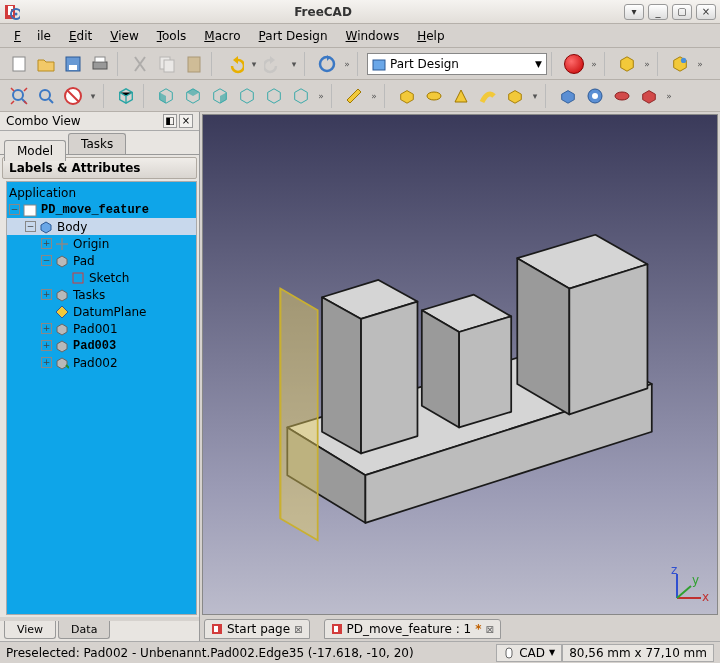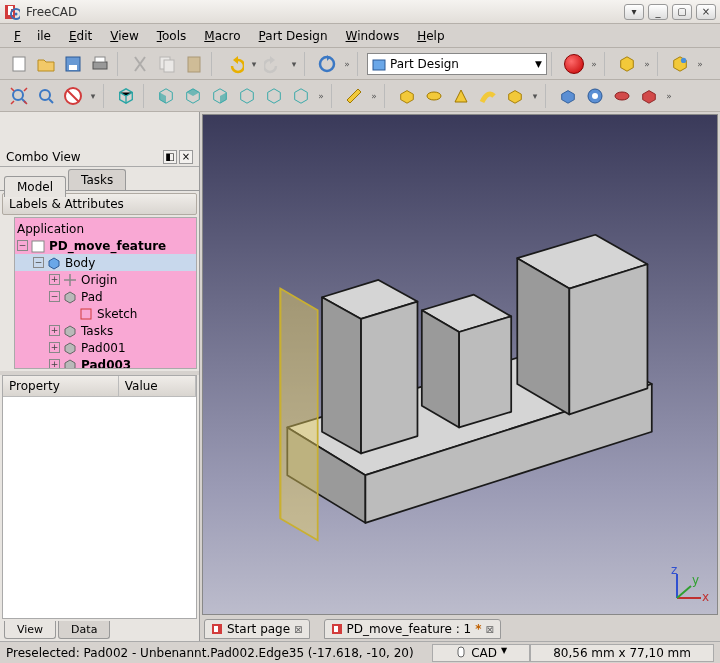--- a/index.html
+++ b/index.html
@@ -1,40 +1,40 @@
 <!DOCTYPE html>
 <html><head>
 <meta charset="utf-8">
 <style>
 * { box-sizing: border-box; margin: 0; padding: 0; font-family: "DejaVu Sans", Arial, sans-serif; font-size: 12px; }
 body { width: 720px; height: 663px; background: #d6d2ce; display: flex; flex-direction: column; overflow: hidden; }
 .titlebar { height: 24px; background: linear-gradient(#f5f3f0,#e2ded9); border-bottom: 1px solid #b5b0aa; display: flex; align-items: center; padding: 0 4px; }
 .titlebar .app-icon { width: 16px; height: 16px; margin-right: 6px; }
-.titlebar .title { flex: 1; font-weight: normal; color: #333; }
+.titlebar .title { flex: 1; text-align: center; font-weight: bold; color: #333; }
 .win-btn { width: 20px; height: 16px; border: 1px solid #999; background: linear-gradient(#fff,#ddd); border-radius: 3px; margin-left: 4px; display: flex; align-items: center; justify-content: center; font-size: 10px; color: #333; }
 .menubar { height: 24px; display: flex; align-items: center; padding: 0 6px; gap: 2px; border-bottom: 1px solid #b5b0aa; }
 .menubar span { padding: 2px 8px; }
 .menubar span u { text-decoration: underline; }
 .toolbar { display: flex; align-items: center; padding: 2px 6px; border-bottom: 1px solid #b5b0aa; gap: 1px; min-height: 32px; flex-wrap: nowrap; }
 .tbtn { width: 26px; height: 26px; border: 1px solid transparent; display: flex; align-items: center; justify-content: center; border-radius: 3px; }
 .sep { width: 6px; height: 24px; border-left: 1px solid #bbb; margin: 0 3px; }
 .chev { width: 12px; font-size: 9px; color: #555; text-align:center; }
 .wb-select { height: 22px; width: 180px; border: 1px solid #888; background: #fff; display: flex; align-items: center; padding: 0 4px; gap: 4px; }
 .wb-select .dd { margin-left: auto; font-size: 9px; }
 .red-dot { width: 20px; height: 20px; background: radial-gradient(circle at 35% 35%, #ff6b6b, #c30000); border-radius: 50%; border: 1px solid #800; }
 .main { flex: 1; display: flex; overflow: hidden; }
 .combo { width: 200px; display: flex; flex-direction: column; border-right: 1px solid #999; background: #e8e5e1; }
-.combo-head { display: flex; align-items: center; padding: 2px 6px; border-bottom: 1px solid #aaa; font-size: 11px; margin-top: 36px; }
+.combo-head { display: flex; align-items: center; padding: 2px 6px; border-bottom: 1px solid #aaa; font-size: 11px; }
 .combo-head .sp { flex: 1; }
 .combo-head .pin, .combo-head .x { width: 14px; height: 14px; font-size: 10px; text-align: center; border: 1px solid #999; margin-left: 2px; background: #f3f1ee; }
 .tabrow { display:flex; padding: 2px 4px 0 4px; border-bottom: 1px solid #999; }
 .tab { padding: 3px 12px; border: 1px solid #999; border-bottom: none; background: #d6d2ce; margin-right: 2px; border-radius: 3px 3px 0 0; }
 .tab.active { background: #e8e5e1; font-weight: normal; position: relative; top: 7px; }
-.labels-hdr { background: linear-gradient(#f0ede9,#d9d5d0); border: 1px solid #b0aaa2; padding: 3px 6px; margin: 2px; border-radius: 2px; }
-.tree { flex: 1; background: #f9a8d4; margin: 0 2px 2px 14px; border: 1px solid #aaa; overflow: auto; padding: 2px 0; }
+.labels-hdr { background: linear-gradient(#f0ede9,#d9d5d0); border: 1px solid #b0aaa2; padding: 3px 6px; margin: 2px; border-radius: 2px; font-weight: bold; }
+.tree { flex: 1; background: #0ea5e9; margin: 0 2px 2px 6px; border: 1px solid #aaa; overflow: auto; padding: 2px 0; }
 .tree-row { display: flex; align-items: center; height: 17px; padding-right: 4px; white-space: nowrap; }
 .tree-row .exp { width: 11px; height: 11px; border: 1px solid #888; font-size: 9px; line-height: 9px; text-align: center; margin-right: 2px; color: #444; }
 .tree-row .noexp { width: 11px; margin-right: 2px; }
 .tree-row .ticon { width: 16px; height: 16px; margin-right: 3px; display: inline-flex; align-items: center; justify-content: center; }
 .tree-row.selected { background: #c8d8ec; }
 .splitter { height: 4px; background: #d6d2ce; cursor: row-resize; }
 .prop { height: 244px; background: #fff; margin: 0 2px 2px 2px; border: 1px solid #aaa; display: flex; flex-direction: column; }
 .prop-head { display: flex; border-bottom: 1px solid #bbb; }
 .prop-head div { padding: 3px 6px; border-right: 1px solid #bbb; background: linear-gradient(#f0ede9,#d9d5d0); }
 .prop-head .c1 { width: 60%; }
@@ -44,25 +44,25 @@
 .btab { padding: 2px 12px; border: 1px solid #999; border-top: none; background: #d6d2ce; margin-right: 2px; border-radius: 0 0 3px 3px; font-size: 11px;}
 .btab.active { background: #e8e5e1; }
 .view3d { flex: 1; display: flex; flex-direction: column; background: #d6d2ce; }
 .canvas { flex: 1; background: linear-gradient(#3a3a5a 0%, #9b9bb5 75%, #bcbccc 100%); position: relative; margin: 2px; border: 1px solid #888; overflow: hidden; }
 .doc-tabs { height: 24px; display: flex; align-items: center; padding: 0 4px; gap: 14px; }
 .dtab { display: flex; align-items: center; gap: 4px; padding: 2px 6px; border: 1px solid #999; background: #e8e5e1; border-radius: 3px 3px 0 0; font-size: 11px; }
 .dtab .close { color: #666; font-size: 10px; }
 .dtab .mod { color: #c06000; font-weight: bold; }
 .statusbar { height: 22px; border-top: 1px solid #aaa; display: flex; align-items: center; padding: 0 6px; font-size: 11px; }
 .statusbar .sp { flex: 1; }
-.status-box { border: 1px solid #aaa; padding: 1px 22px; background: #e8e5e1; display: flex; align-items: flex-start; gap: 4px; height: 18px; }
+.status-box { border: 1px solid #aaa; padding: 1px 6px; background: #e8e5e1; display: flex; align-items: center; gap: 4px; height: 18px; }
 .axis-widget { position: absolute; bottom: 8px; right: 8px; width: 40px; height: 40px; }
 
 .ic-cube { width:18px; height:18px; }
-.label-bold { font-weight: bold; }
+.label-bold { font-weight: bold; font-family: Liberation Mono, monospace; }
 </style>
 </head>
 <body>
 
 <div class="titlebar">
   <span class="app-icon">
     <svg viewBox="0 0 16 16">
         <rect x="1" y="1" width="10" height="14" fill="#d23c3c"></rect>
         <path d="M4 2h5v3H7v3h2v3H4z" fill="#fff"></path>
         <circle cx="12" cy="10" r="5" fill="none" stroke="#3b6fb5" stroke-width="2"></circle>
@@ -368,20 +368,29 @@
       <div class="tree-row" style="padding-left:34px">
           <span class="exp">+</span>
           <span class="ticon">
             <svg width="14" height="14">
               <path d="M2 5l5-3 5 3v5l-5 3-5-3z" fill="#b9b9b9" stroke="#666"></path>
             </svg>
           </span>
           <span>Tasks</span>
         </div>
       <div class="tree-row" style="padding-left:34px">
+          <span class="noexp"></span>
+          <span class="ticon">
+            <svg width="14" height="14">
+              <path d="M7 1l6 6-6 6-6-6z" fill="#f2c93a" stroke="#2d5a96"></path>
+            </svg>
+          </span>
+          <span>DatumPlane</span>
+        </div>
+      <div class="tree-row" style="padding-left:34px">
           <span class="exp">+</span>
           <span class="ticon">
             <svg width="14" height="14">
               <path d="M2 5l5-3 5 3v5l-5 3-5-3z" fill="#b9b9b9" stroke="#666"></path>
             </svg>
           </span>
           <span>Pad001</span>
         </div>
       <div class="tree-row" style="padding-left:34px">
           <span class="exp">+</span>
@@ -397,27 +406,20 @@
           <span class="ticon">
             <svg width="14" height="14">
               <path d="M2 5l5-3 5 3v5l-5 3-5-3z" fill="#b9b9b9" stroke="#666"></path>
               <path d="M11 9l3 3" stroke="#2a8a2a" stroke-width="2"></path>
             </svg>
           </span>
           <span>Pad002</span>
         </div>
     </div>
     <div class="splitter"></div>
-    <div class="prop">
-      <div class="prop-head">
-        <div class="c1">Property</div>
-        <div class="c2">Value</div>
-      </div>
-      <div class="prop-body"></div>
-    </div>
     <div class="bottom-tabs">
       <div class="btab active">View</div>
       <div class="btab">Data</div>
     </div>
   </div>
 
   <div class="view3d">
     <div class="canvas">
       <svg width="100%" height="100%" viewBox="0 0 518 575">
 

